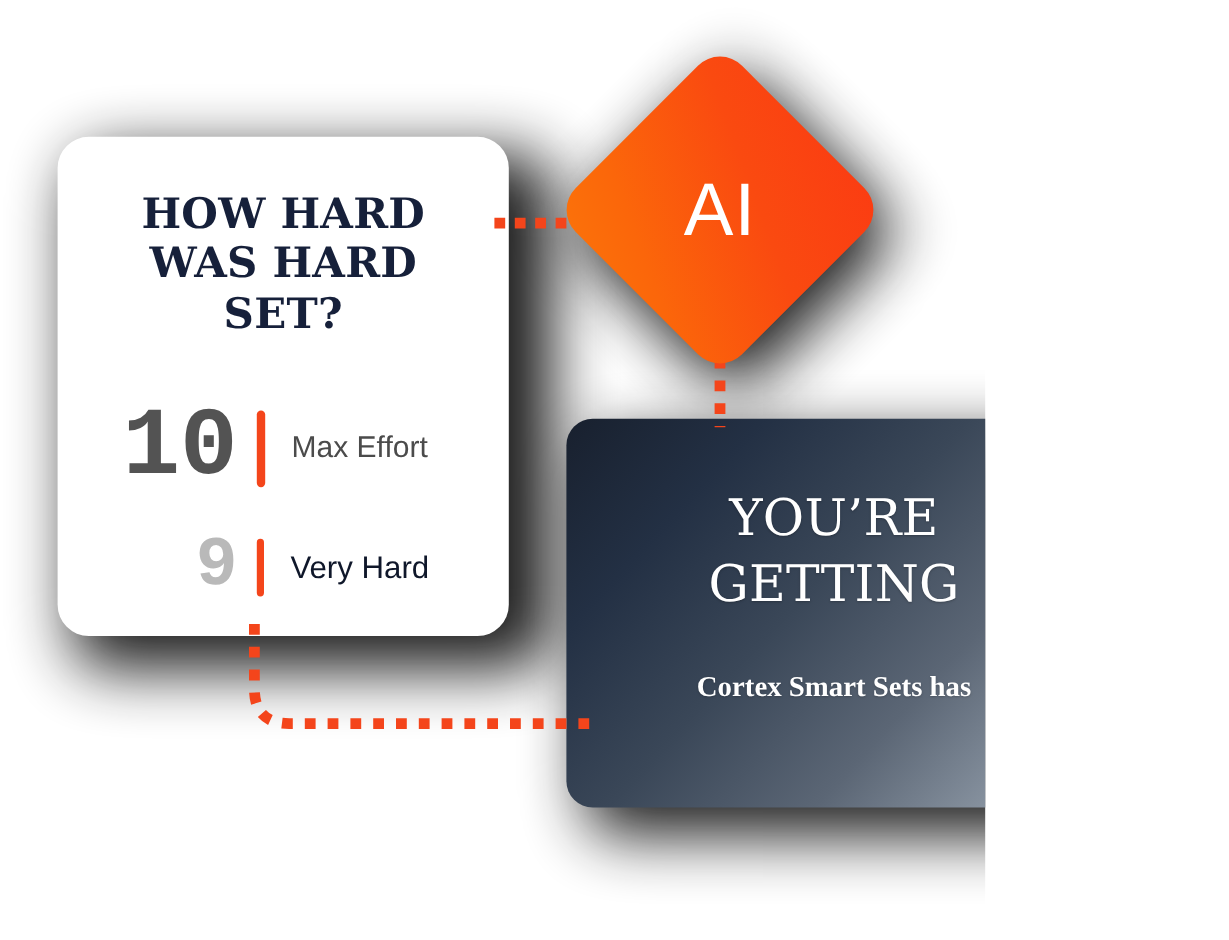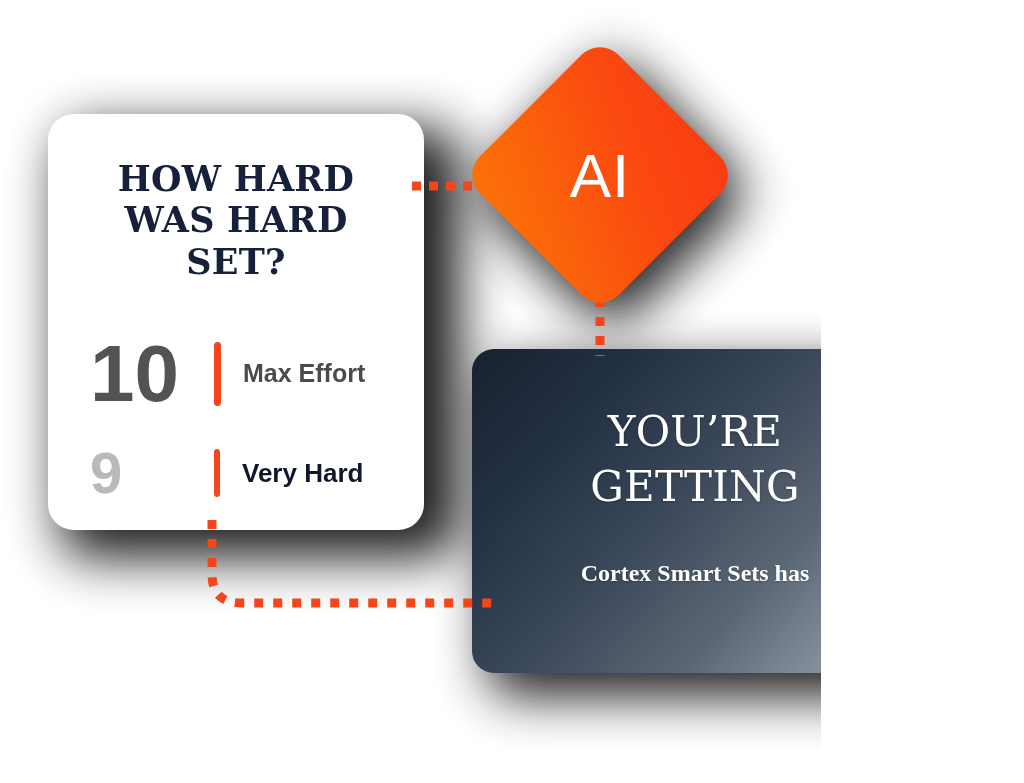--- a/index.html
+++ b/index.html
@@ -59,31 +59,32 @@
   }
   .rpe-row {
     display: flex;
     align-items: center;
     justify-content: flex-start;
     padding-left: 8px;
   }
   .rpe-row + .rpe-row { margin-top: 30px; }
 
   .rpe-score {
-    font-family: Liberation Sans, sans-serif;
+    font-family: Liberation Mono, monospace;
     font-weight: bold;
+    text-align: right;
     line-height: 1;
   }
   .rpe-bar {
     border-radius: 4px;
     background: #f4451b;
   }
   .rpe-label {
     font-family: "Liberation Sans", sans-serif;
-    font-weight: bold;
+    font-weight: normal;
     line-height: 1;
   }
 
   
   .rpe-row.primary .rpe-score {
     font-size: 80px;
     color: #535353;
     width: 108px;
   }
   .rpe-row.primary .rpe-bar {

